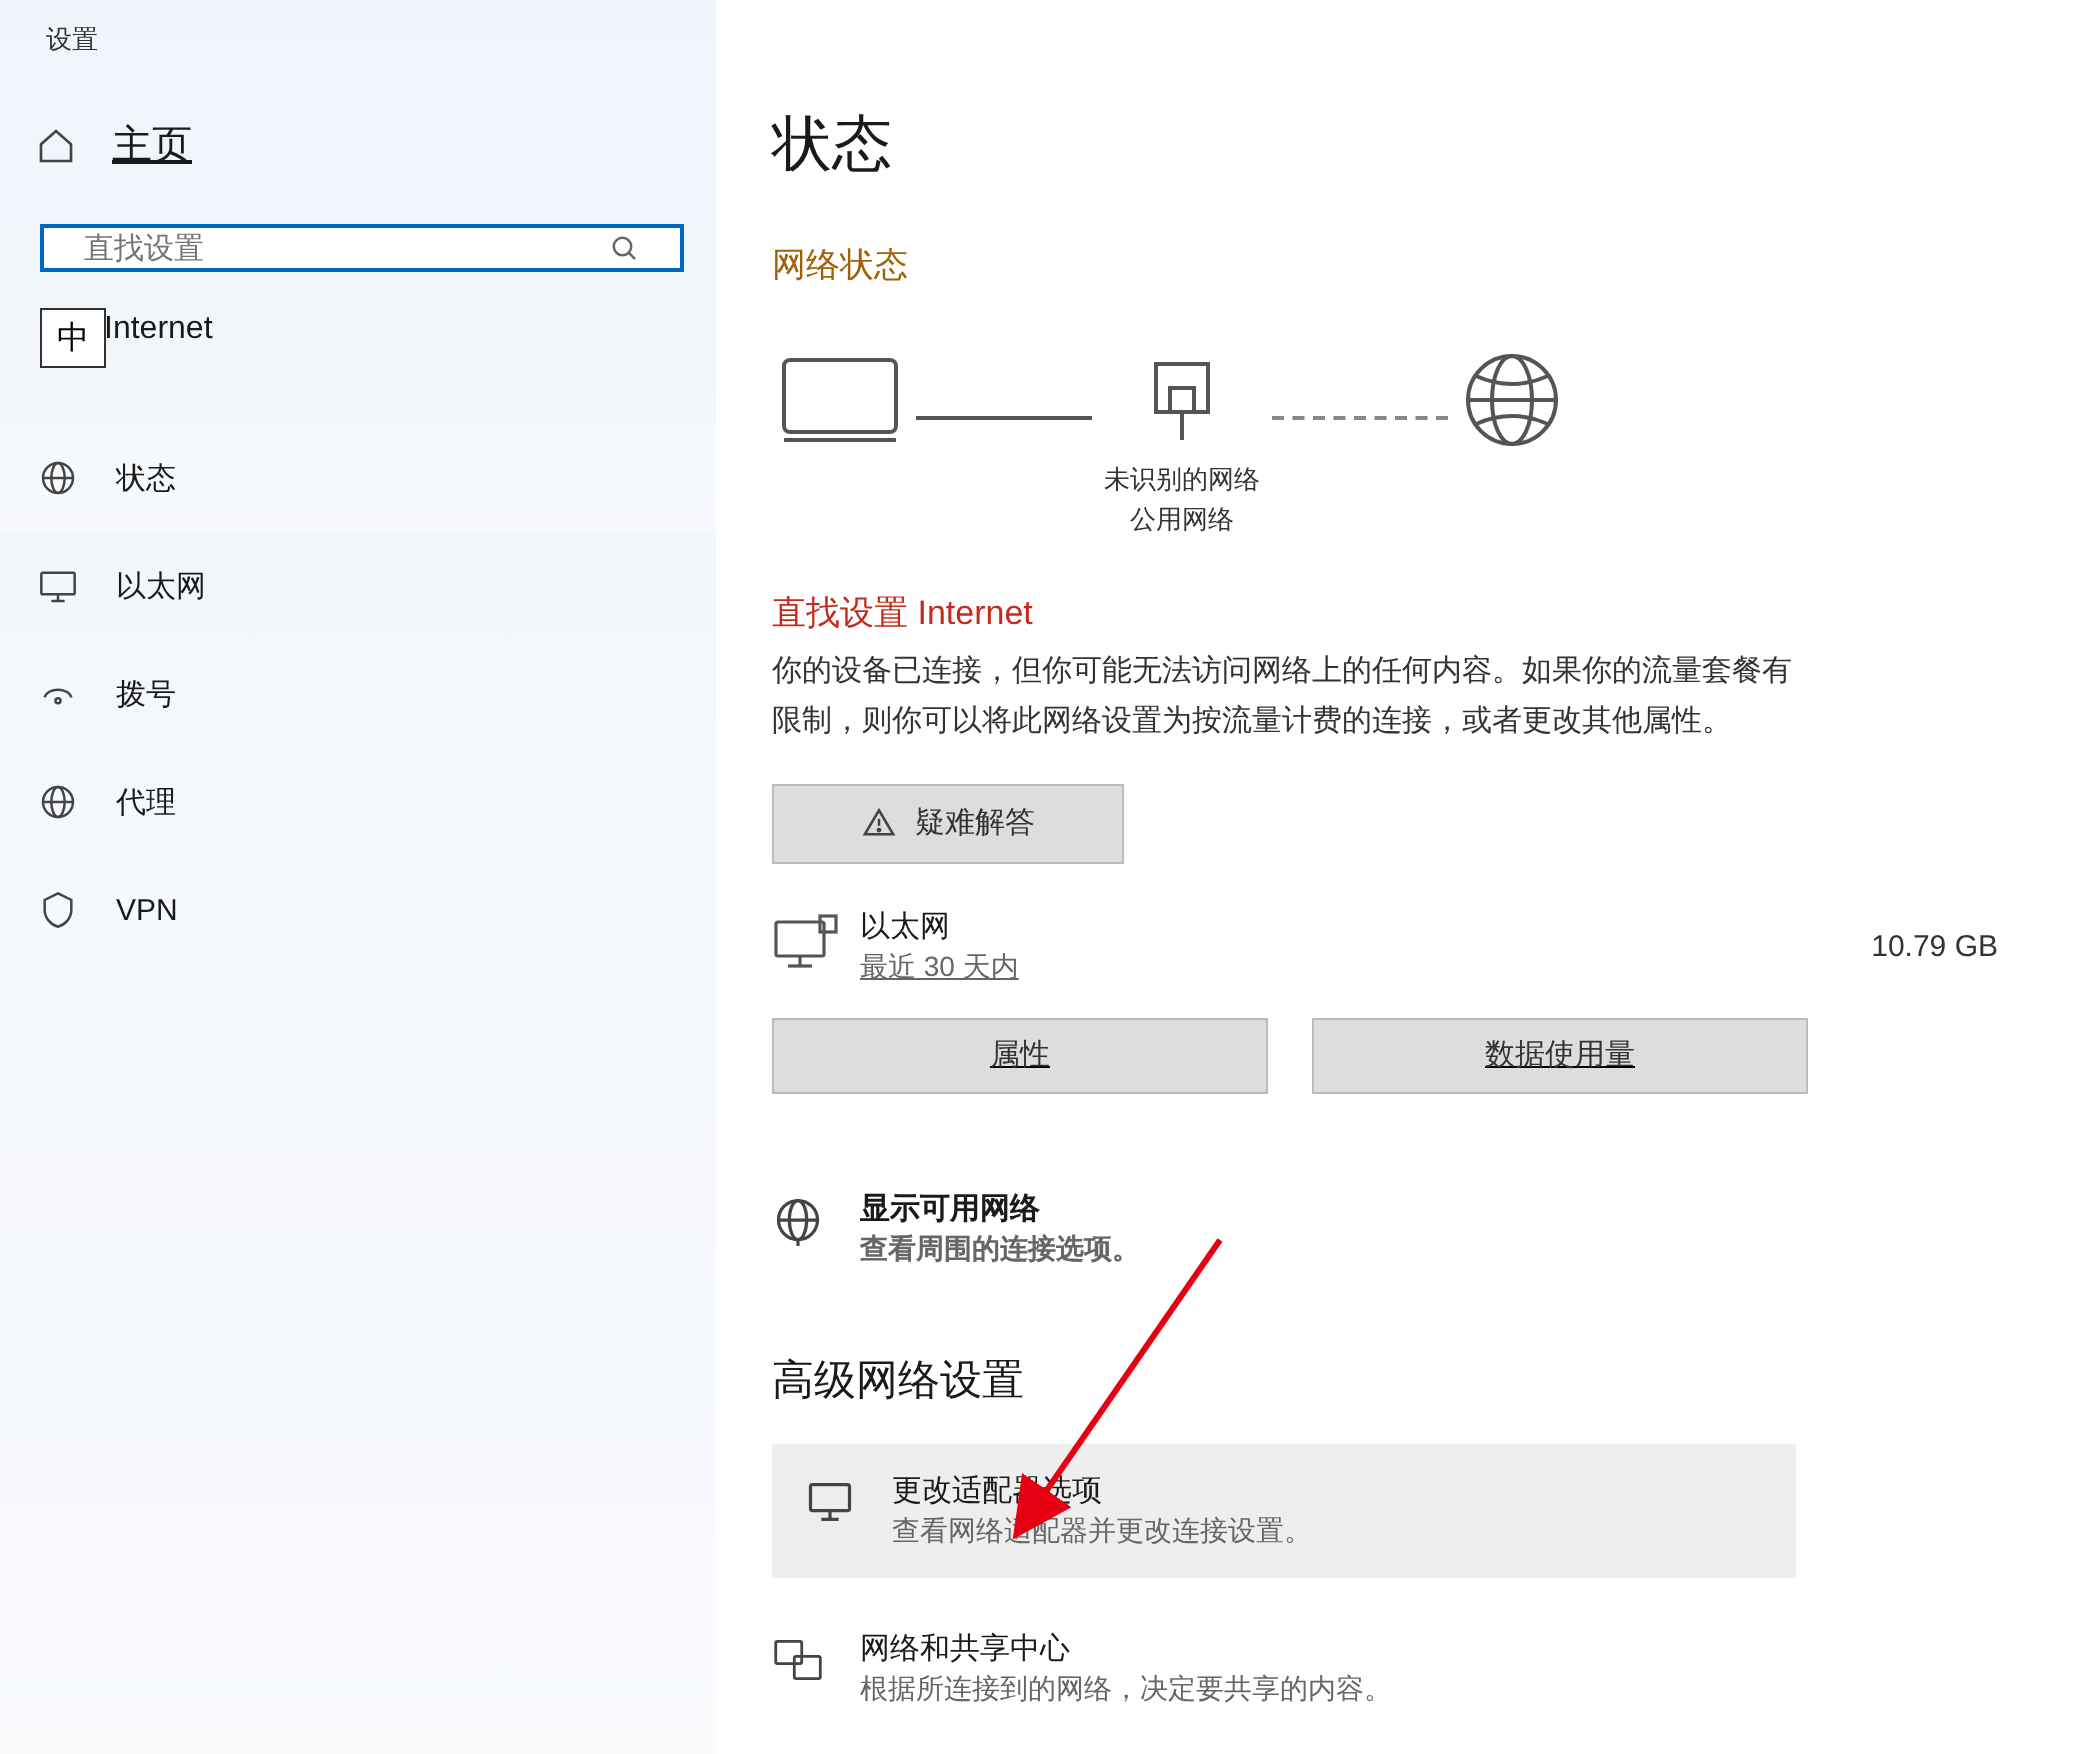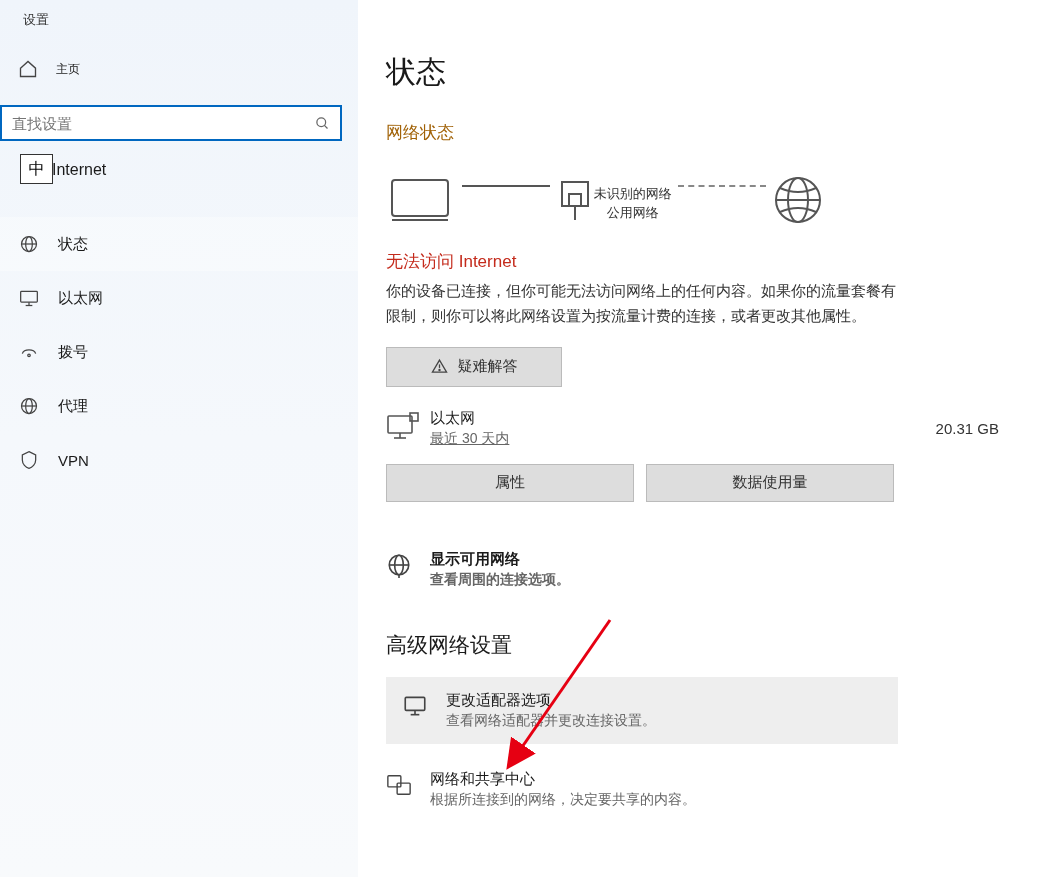--- a/index.html
+++ b/index.html
@@ -1,58 +1,58 @@
 <!DOCTYPE html>
 <html><head>
   <meta charset="utf-8">
   <style>
     * { margin: 0; padding: 0; box-sizing: border-box; font-family: "Microsoft YaHei", "Segoe UI", sans-serif; }
     body { width: 1047px; height: 877px; display: flex; background: #fff; overflow: hidden; position: relative; }
     
     .sidebar { width: 358px; background: linear-gradient(180deg, #f0f5fb 0%, #f5f8fc 50%, #f8fafc 100%); position: relative; padding: 0; }
     .sidebar-title { font-size: 13px; color: #333; padding: 11px 0 0 23px; }
     .home-row { display: flex; align-items: center; gap: 18px; padding: 30px 0 18px 18px; }
-    .home-row .txt { font-size: 12px; color: #1a1a1a; }
-    
-    .search-box { margin: 8px 16px 0 0; border: 2px solid #0067c0; height: 36px; display: flex; align-items: center; padding: 0 10px; background: #fff; position: relative; }
+    .home-row .txt { font-size: 20px; color: #1a1a1a; text-decoration: underline; }
+    
+    .search-box { margin: 8px 16px 0 20px; border: 2px solid #0067c0; height: 24px; display: flex; align-items: center; padding: 0 20px; background: #fff; position: relative; }
     .search-box input { border: none; flex: 1; font-size: 15px; color: #555; outline: none; background: transparent; }
     .search-icon { color: #555; font-size: 14px; }
     
     .ime-badge { position: absolute; left: 20px; top: 154px; width: 33px; height: 30px; border: 1.5px solid #333; background: #fff; display: flex; align-items: center; justify-content: center; font-size: 16px; z-index: 5; }
     
     .category-row { display: flex; align-items: center; gap: 12px; padding: 20px 0 4px 18px; font-size: 16px; color: #1a1a1a; font-weight: 500; }
     
     .nav-list { margin-top: 34px; }
     .nav-item { display: flex; align-items: center; gap: 18px; padding: 16px 0 16px 18px; font-size: 15px; color: #1a1a1a; cursor: pointer; position: relative; }
     .nav-item.active { background: rgba(255,255,255,0.35); }
     .nav-item .icon-wrap { width: 22px; height: 22px; display: flex; align-items: center; justify-content: center; }
     
     .main { flex: 1; padding: 52px 30px 0 28px; overflow: hidden; }
     .page-title { font-size: 30px; color: #1a1a1a; margin-bottom: 28px; }
     .section-title { font-size: 17px; color: #a16207; margin-bottom: 20px; }
     
     .net-diagram { display: flex; align-items: center; gap: 0; padding: 10px 0 8px 2px; }
-    .diag-node { display: flex; flex-direction: row; align-items: center; }
+    .diag-node { display: flex; flex-direction: column; align-items: center; }
     .diag-conn { width: 88px; height: 2px; background: #555; margin: 0 6px 28px 6px; }
     .diag-conn.dashed { border-top: 2px dashed #888; background: none; height: 0; }
     .diag-labels { font-size: 13px; color: #333; text-align: center; line-height: 1.5; margin-top: 6px; }
     
     .err-title { color: #c42b1c; font-size: 17px; margin-top: 16px; margin-bottom: 6px; }
     .err-desc { font-size: 15px; color: #333; line-height: 1.65; max-width: 512px; }
     
     .btn-trouble { margin-top: 18px; width: 176px; height: 40px; background: #ddd; border: 1px solid #bbb; display: flex; align-items: center; justify-content: center; gap: 10px; font-size: 15px; color: #333; cursor: pointer; }
     
     .net-row { display: flex; align-items: center; margin-top: 22px; }
     .net-row .icon-box { width: 44px; display: flex; align-items: center; justify-content: flex-start; }
     .net-row .info { flex: 1; }
     .net-row .info .line1 { font-size: 15px; color: #1a1a1a; }
     .net-row .info .line2 { font-size: 14px; color: #666; margin-top: 2px; text-decoration: underline; }
     .net-row .usage { font-size: 15px; color: #333; padding-right: 18px; }
     
-    .btn-pair { display: flex; gap: 12px; margin-top: 16px; }
+    .btn-pair { display: flex; gap: 22px; margin-top: 16px; text-decoration: underline; }
     .btn-pair .btn2 { flex: 1; max-width: 248px; height: 38px; background: #ddd; border: 1px solid #bbb; display: flex; align-items: center; justify-content: center; font-size: 15px; color: #333; cursor: pointer; }
     
     .link-row { display: flex; gap: 14px; margin-top: 48px; cursor: pointer; font-weight: bold; }
     .link-row .icon-box { width: 30px; padding-top: 2px; }
     .link-row .txt .line1 { font-size: 15px; color: #1a1a1a; }
     .link-row .txt .line2 { font-size: 14px; color: #666; margin-top: 2px; }
     
     .adv-title { font-size: 21px; color: #1a1a1a; margin-top: 42px; margin-bottom: 18px; }
     
     .adv-card { background: #eeeeee; padding: 14px 16px; display: flex; gap: 14px; align-items: flex-start; max-width: 512px; cursor: pointer; }
@@ -182,21 +182,21 @@
         <circle cx="26" cy="26" r="22"></circle>
           <ellipse cx="26" cy="26" rx="10" ry="22"></ellipse>
           <line x1="4" y1="26" x2="48" y2="26"></line>
           <path d="M8 14 Q26 22 44 14"></path>
           <path d="M8 38 Q26 30 44 38"></path>
       </svg>
       <div class="diag-labels">&nbsp;<br>&nbsp;</div>
     </div>
   </div>
 
-  <div class="err-title">无法访问 Internet</div>
+  <div class="err-title">直找设置 Internet</div>
   <div class="err-desc">你的设备已连接，但你可能无法访问网络上的任何内容。如果你的流量套餐有限制，则你可以将此网络设置为按流量计费的连接，或者更改其他属性。</div>
 
   <div class="btn-trouble">
     <span>
       <svg width="17" height="17" viewBox="0 0 24 24" fill="none" stroke="#444" stroke-width="1.8">
           <path d="M12 3 L22 20 H2 Z"></path>
           <line x1="12" y1="9" x2="12" y2="14"></line>
           <circle cx="12" cy="17" r="0.8" fill="#444"></circle>
         </svg>
     </span>
@@ -209,21 +209,21 @@
         <rect x="2" y="5" width="24" height="17" rx="1"></rect>
           <line x1="8" y1="27" x2="20" y2="27"></line>
           <line x1="14" y1="22" x2="14" y2="27"></line>
           <rect x="24" y="2" width="8" height="8"></rect>
       </svg>
     </div>
     <div class="info">
       <div class="line1">以太网</div>
       <div class="line2">最近 30 天内</div>
     </div>
-    <div class="usage">20.31 GB</div>
+    <div class="usage">10.79 GB</div>
   </div>
 
   <div class="btn-pair">
     <div class="btn2">
       <span>属性</span>
     </div>
     <div class="btn2">
       <span>数据使用量</span>
     </div>
   </div>

